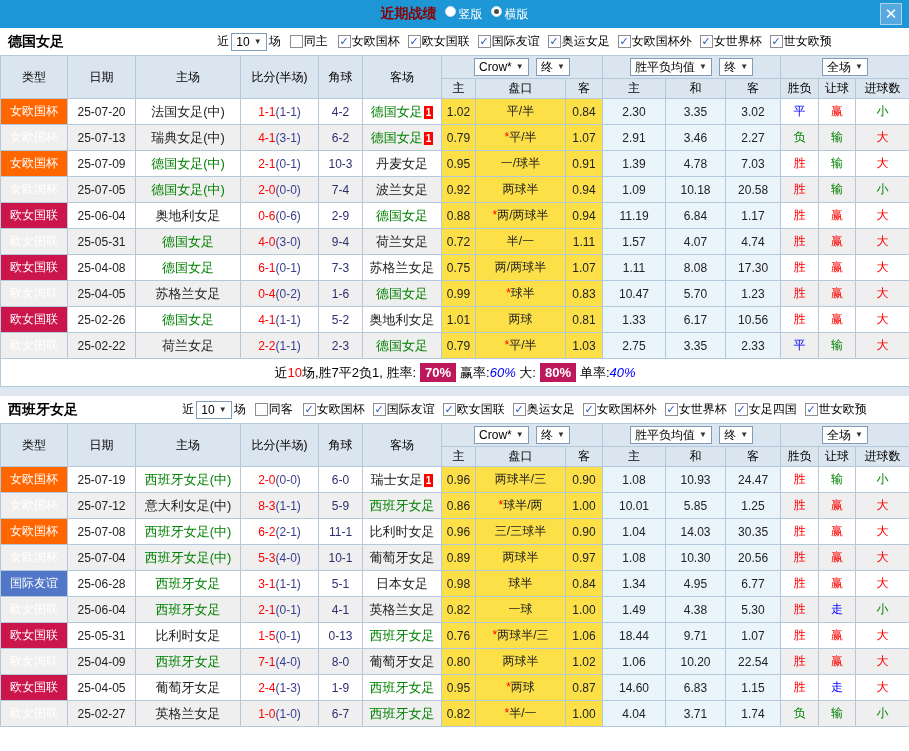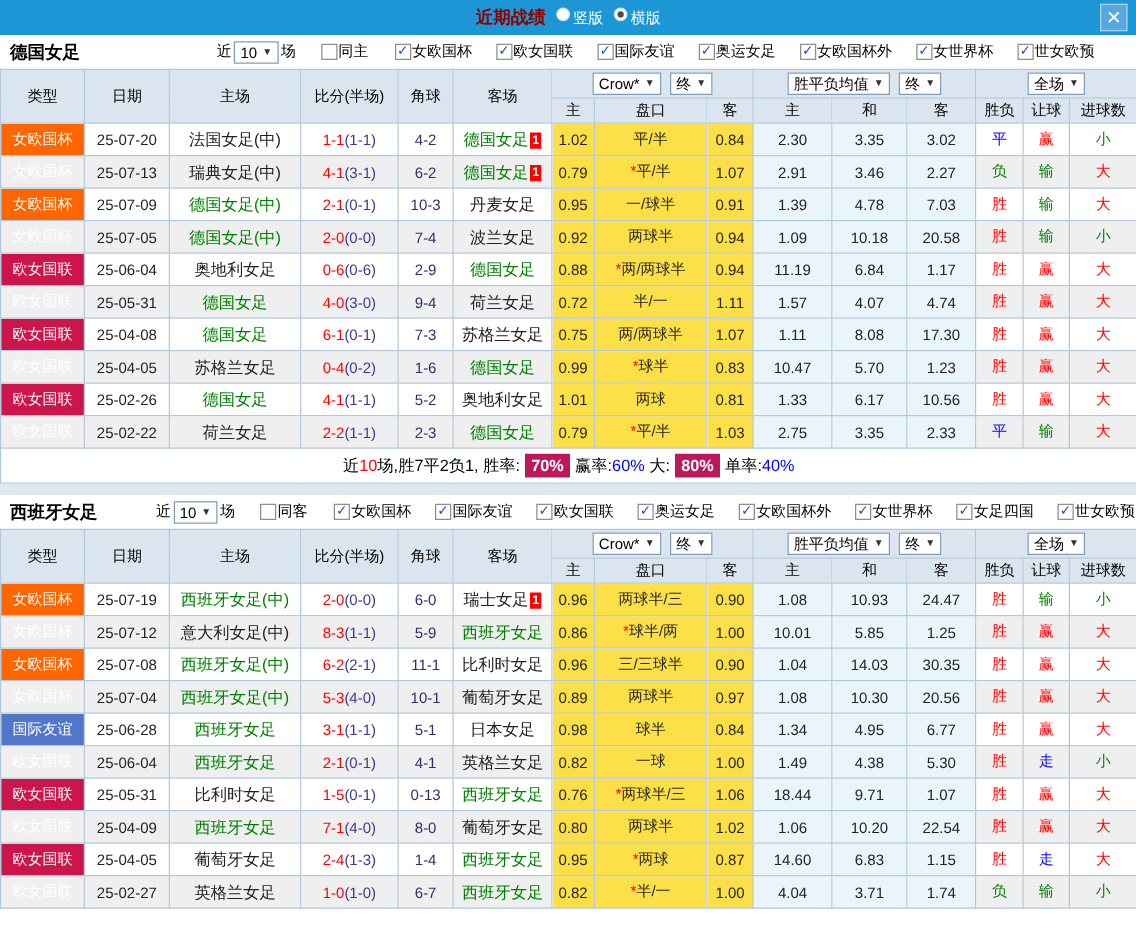--- a/index.html
+++ b/index.html
@@ -19,21 +19,21 @@
     background: #55a9de; border: 1px solid #a9d3ef; color: #fff; font-size: 15px; font-weight: bold;
     display: flex; align-items: center; justify-content: center; cursor: pointer; }
   
   .sec-head { height: 27px; display: flex; align-items: center; background: #fff; }
   .sec-head .team { width: 140px; padding-left: 8px; font-weight: bold; font-size: 14px; color: #000; }
   .filters { flex: 1; display: flex; align-items: center; justify-content: center; font-size: 12px; color: #000; white-space: nowrap; }
   .filters > * { margin: 0 1px; }
   .sel { display: inline-flex; align-items: center; background: #fff; border: 1px solid #7f9db9;
     padding: 1px 4px; font-size: 12px; line-height: 14px; cursor: pointer; color: #000; }
   .sel .arrow { font-size: 8px; margin-left: 4px; color: #333; }
-  .chk { display: inline-flex; align-items: center; margin-left: 19px; cursor: pointer; }
+  .chk { display: inline-flex; align-items: center; margin-left: 8px; cursor: pointer; }
   .cbox { width: 13px; height: 13px; border: 1px solid #8e8e8e; background: #fff; font-size: 11px;
     line-height: 11px; font-weight: bold; color: #1a56c4; text-align: center; display: inline-block; margin-right: 1px; }
   
   table { border-collapse: collapse; table-layout: fixed; width: 909px; font-size: 12px; }
   td, th { border: 1px solid #b3c9db; text-align: center; padding: 0; height: 26px;
     overflow: hidden; white-space: nowrap; color: #222; }
   thead th { background: #dbe5f0; font-weight: normal; color: #000; }
   thead tr.grp th { height: 23px; }
   thead tr.sub th { height: 20px; }
   .grp-cell { }
@@ -52,21 +52,21 @@
   tr.even td:not(.beige):not(.lblue) { background: #efefef; }
   .star { color: #f00; }
   .res-r { color: #f00; }
   .res-b { color: #0000ff; }
   .res-g { color: #008000; }
   .badge1 { background: #f00; color: #fff; font-size: 10px; line-height: 13px; padding: 0 2px;
     display: inline-block; vertical-align: top; margin-top: 3px; margin-left: 1px; font-weight: bold; }
   tr.summary td { height: 28px; font-size: 13px; background: #fff; }
   .s-k { color: #000; }
   .s-red { color: #f00; }
-  .s-blue { color: #0000ff; }
+  .s-blue { color: #0000ff; font-style: italic; }
   .s-badge { background: #be185d; color: #fff; font-weight: bold; padding: 2px 5px; margin: 15px 4px; }
   .gap { height: 9px; background: #dfe8f0; }
 </style>
 </head>
 <body>
 
 <div class="topbar">
   <span class="title">近期战绩</span>
   <label class="tradio">
     <span class="rdot"></span>
@@ -605,21 +605,21 @@
           <td class="lblue">22.54</td>
           <td class="res-r">胜</td>
           <td class="res-r">赢</td>
           <td class="res-r">大</td>
         </tr>
         <tr class="odd">
           <td class="type t-crimson">欧女国联</td>
           <td class="date">25-04-05</td>
           <td class="team">葡萄牙女足</td>
           <td class="score"><span class="ft">2-4</span><span class="ht">(1-3)</span></td>
-          <td class="corner">1-4</td>
+          <td class="corner">1-9</td>
           <td class="team green">西班牙女足</td>
           <td class="beige">0.95</td>
           <td class="beige"><span class="star">*</span>两球</td>
           <td class="beige">0.87</td>
           <td class="lblue">14.60</td>
           <td class="lblue">6.83</td>
           <td class="lblue">1.15</td>
           <td class="res-r">胜</td>
           <td class="res-b">走</td>
           <td class="res-r">大</td>

